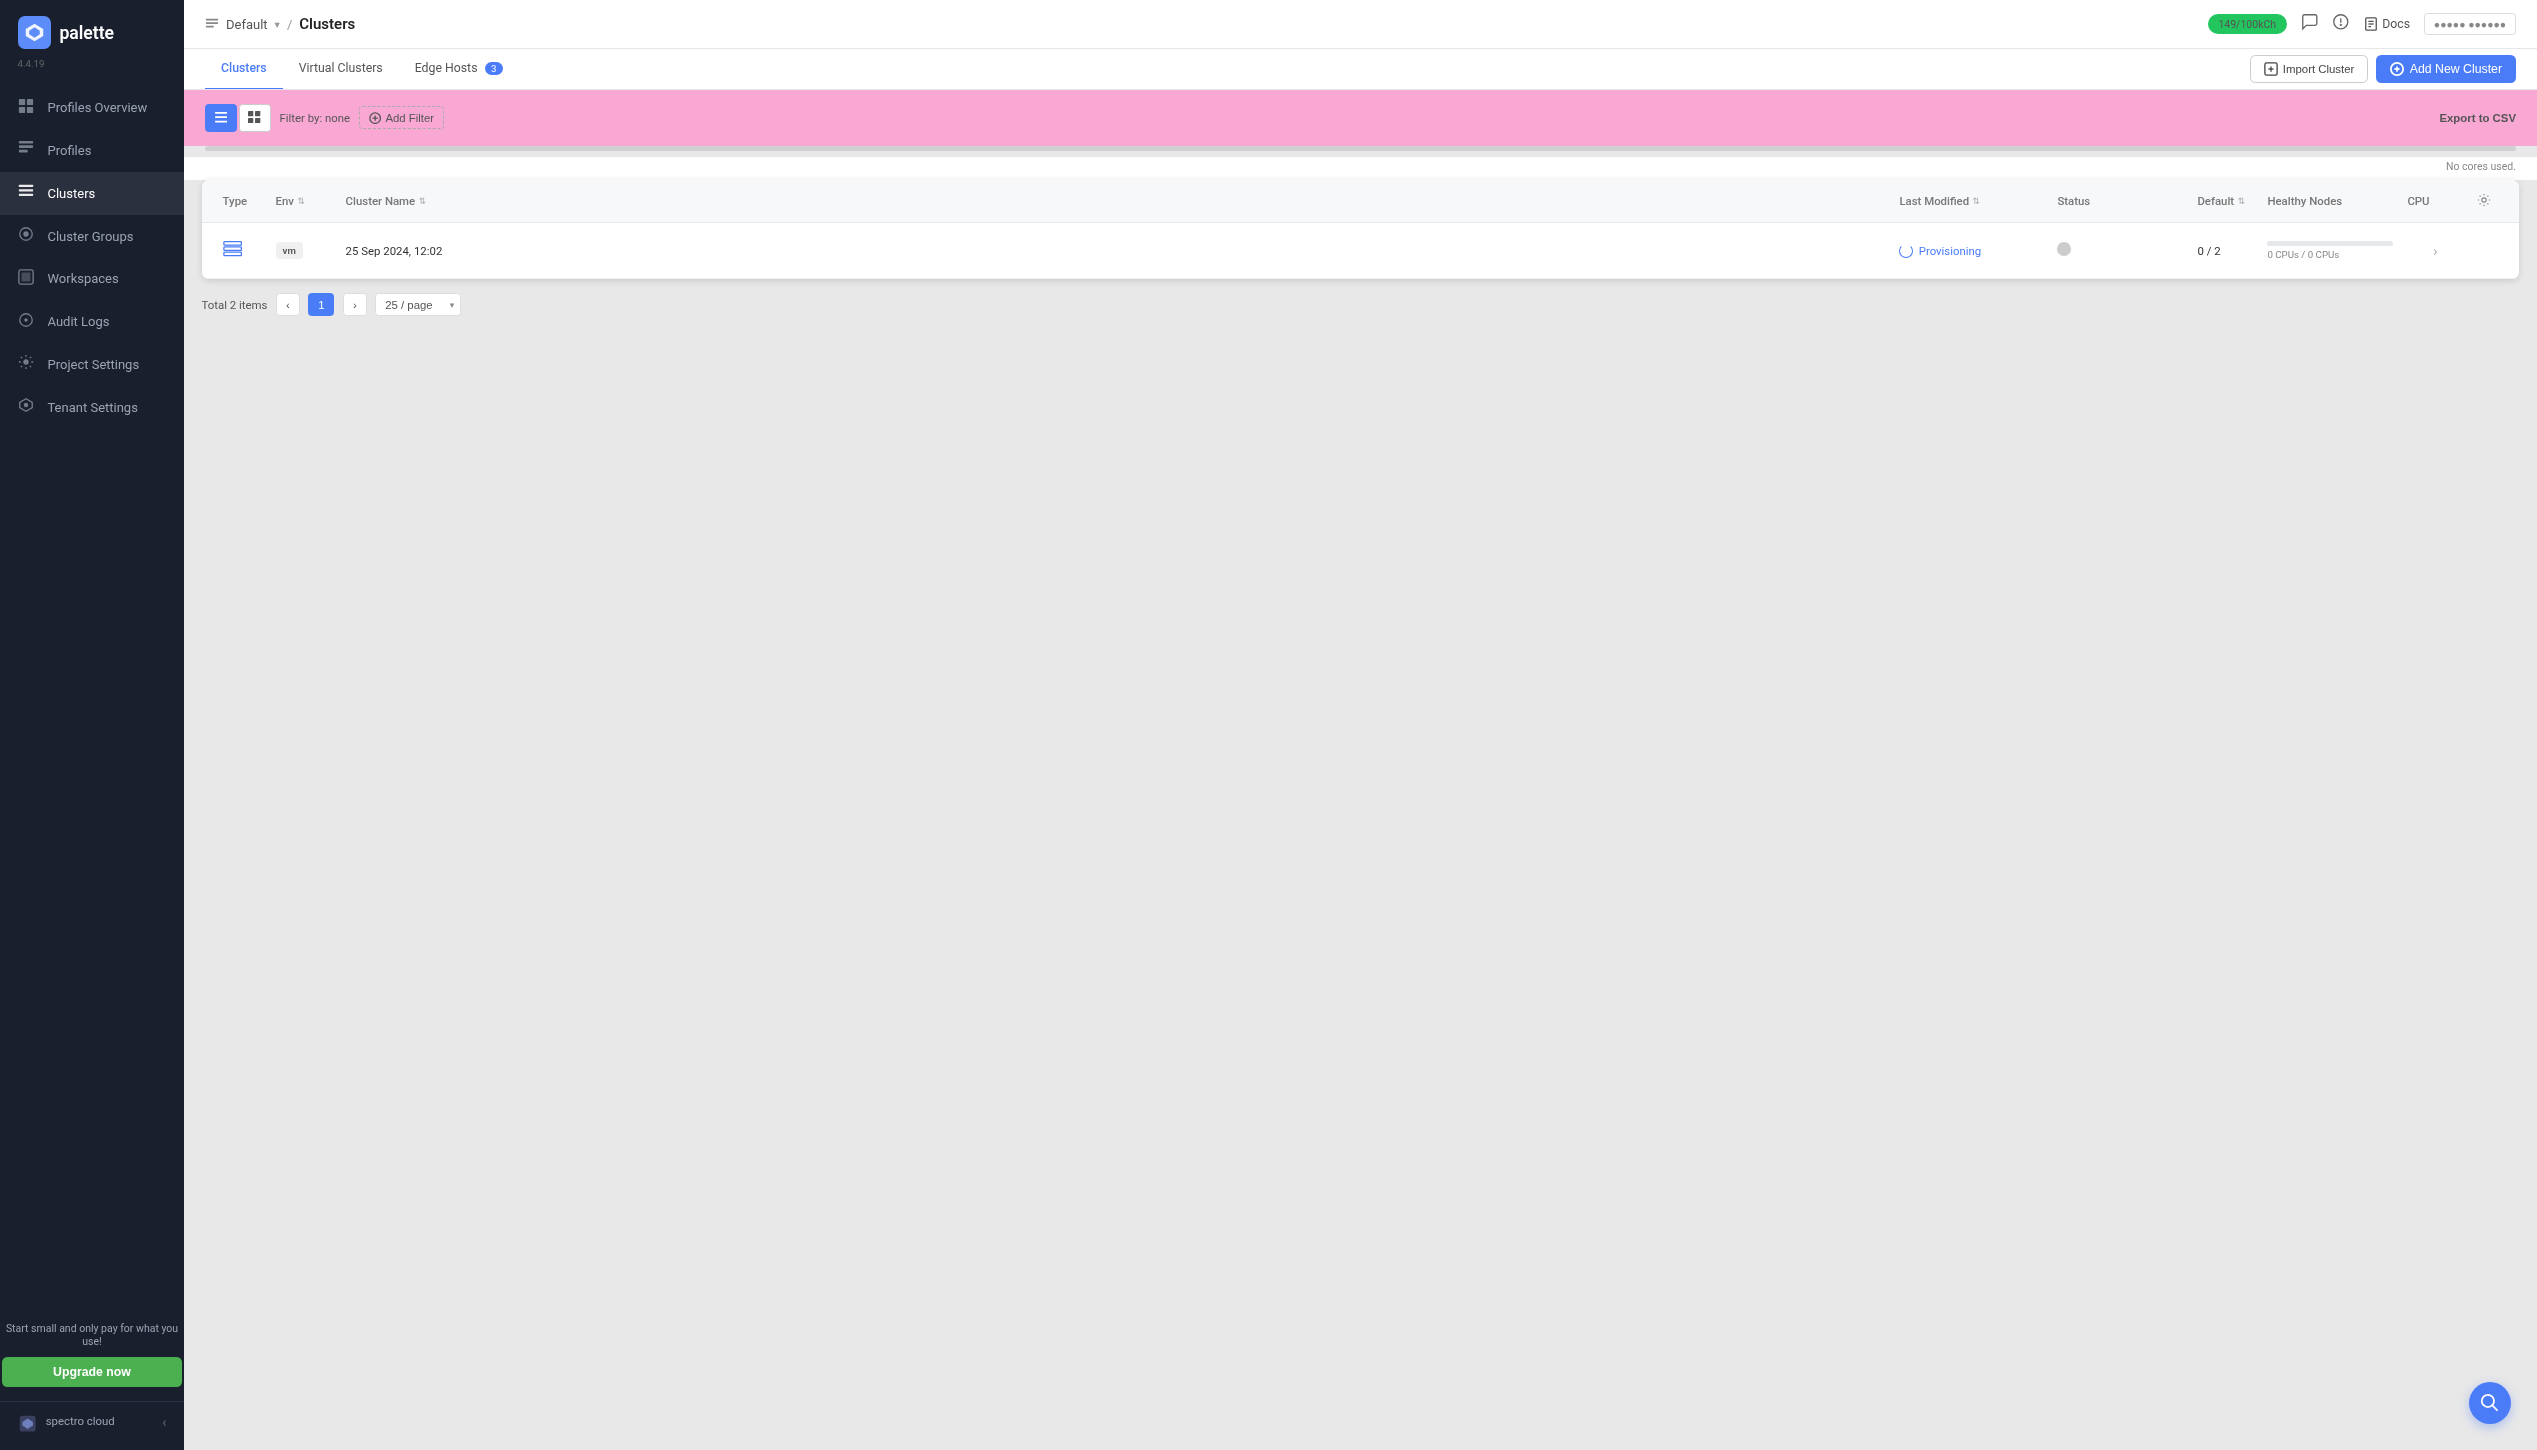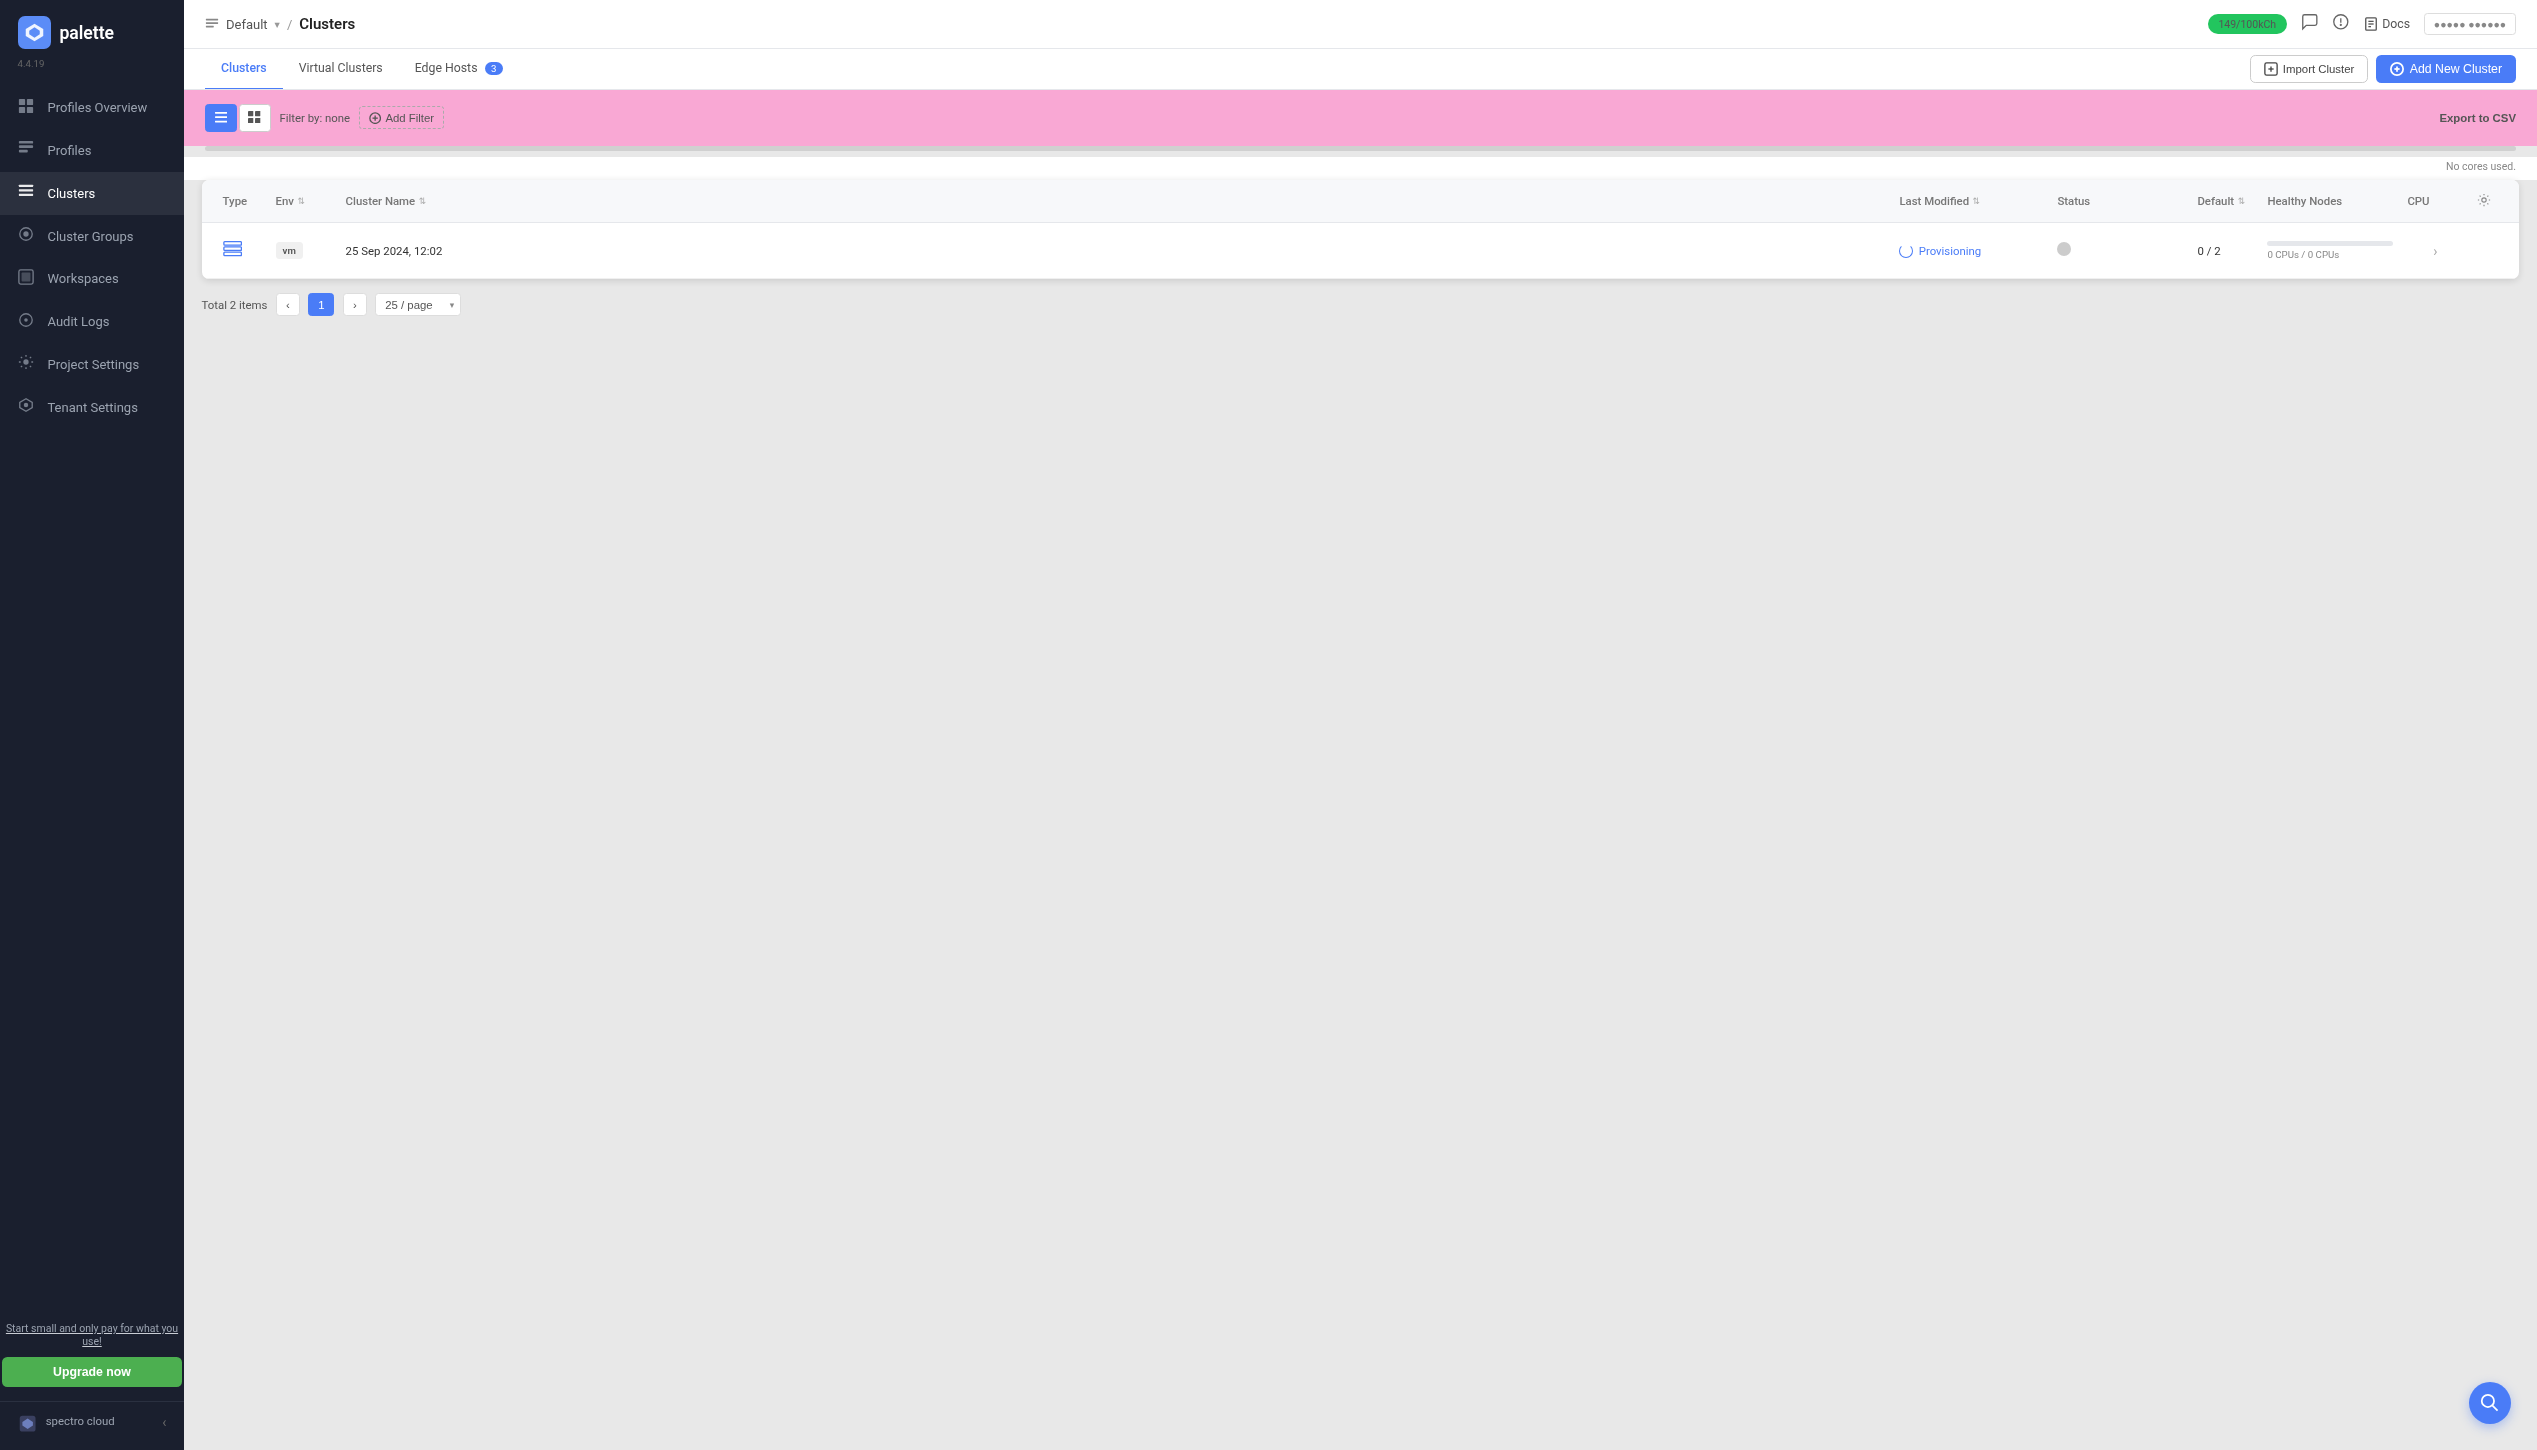--- a/index.html
+++ b/index.html
@@ -40,21 +40,21 @@
       gap: 12.3px;
       padding: 11.4px 17.6px;
       cursor: pointer;
       color: #9ba3b0;
       font-size: 13px;
       transition: background 0.15s;
     }
     .nav-item.active { color: #fff; background: rgba(255,255,255,0.08); }
     .nav-item .nav-icon { font-size: 15px; width: 17.6px; text-align: center; }
 
-    .sidebar-bottom { padding: 14px 2px; text-decoration: underline; }
+    .sidebar-bottom { padding: 14px 2px; }
     .upgrade-text { font-size: 10.5px; color: #9ba3b0; text-align: center; margin-bottom: 8.8px; }
     .upgrade-btn {
       width: 100%;
       background: #4caf50;
       color: white;
       border: none;
       border-radius: 5.3px;
       padding: 8px;
       font-size: 12.3px;
       font-weight: 600;

